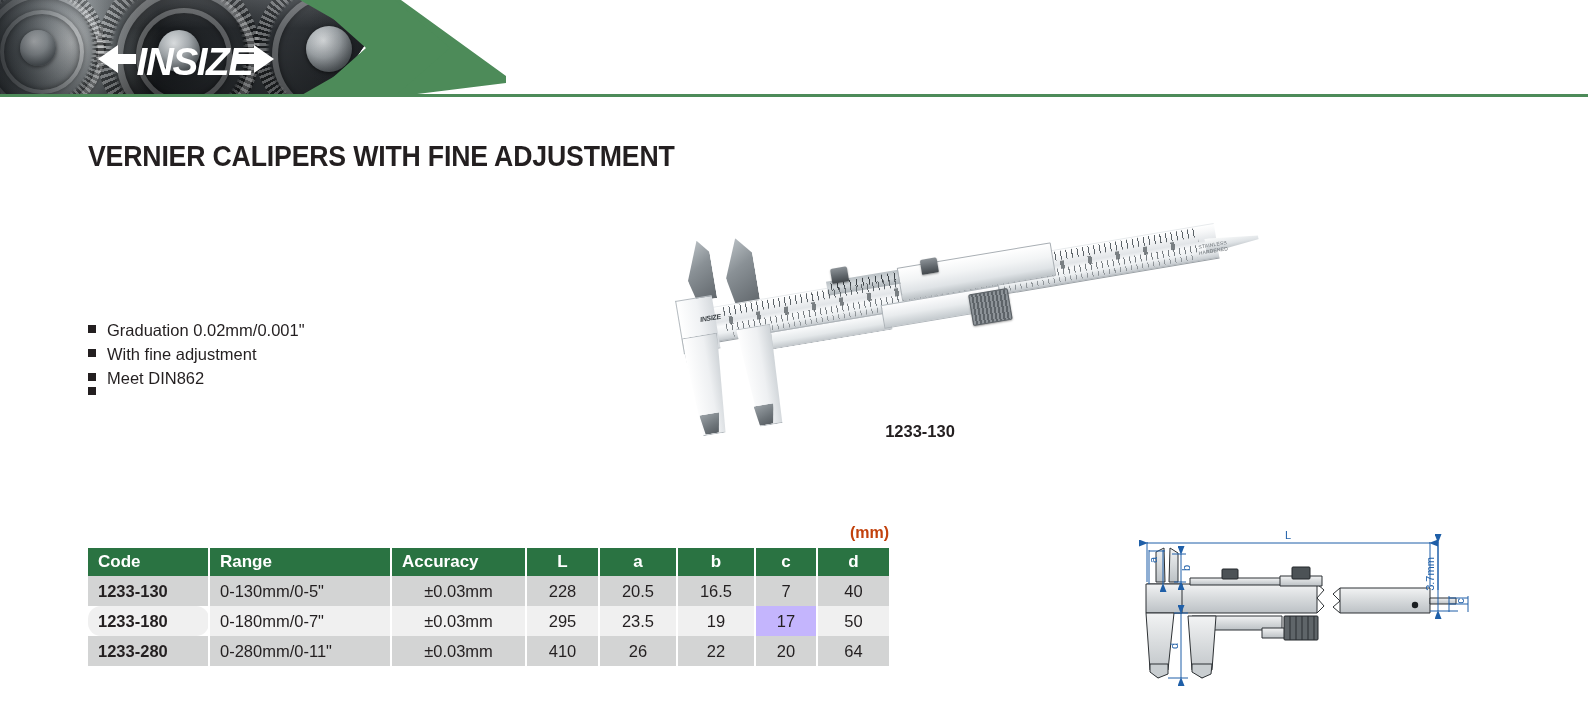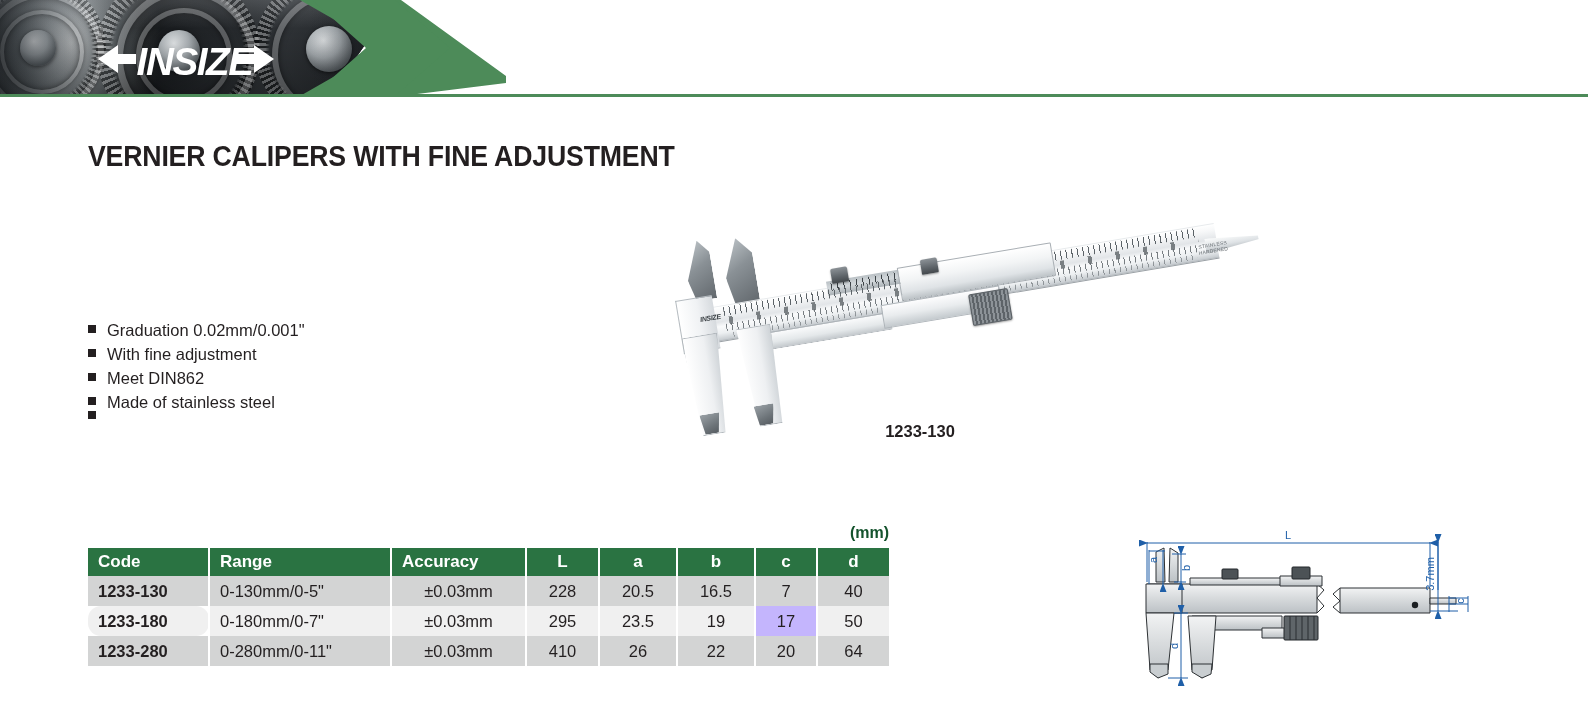--- a/index.html
+++ b/index.html
@@ -340,21 +340,21 @@
 
   
   .unit-note {
     position: absolute;
     left: 88px;
     top: 524px;
     width: 801px;
     text-align: right;
     font-size: 16px;
     font-weight: bold;
-    color: #14532d;
+    color: #c2410c;
   }
   table.spec {
     position: absolute;
     left: 88px;
     top: 548px;
     border-collapse: collapse;
     table-layout: fixed;
     font-size: 16px;
     color: #231f20;
   }
@@ -462,24 +462,20 @@
     <span class="feature-bullet"></span>
     <span class="feature-text">Graduation 0.02mm/0.001"</span>
   </div>
   <div class="feature-row">
     <span class="feature-bullet"></span>
     <span class="feature-text">With fine adjustment</span>
   </div>
   <div class="feature-row">
     <span class="feature-bullet"></span>
     <span class="feature-text">Meet DIN862</span>
-  </div>
-  <div class="feature-row">
-    <span class="feature-bullet"></span>
-    <span class="feature-text">Made of stainless steel</span>
   </div>
   <div class="feature-row">
     <span class="feature-bullet"></span>
   </div>
 </div>
 
 <div class="product-photo">
   <div class="caliper">
     <div class="cal-knife k1"></div>
     <div class="cal-knife k2"></div>

